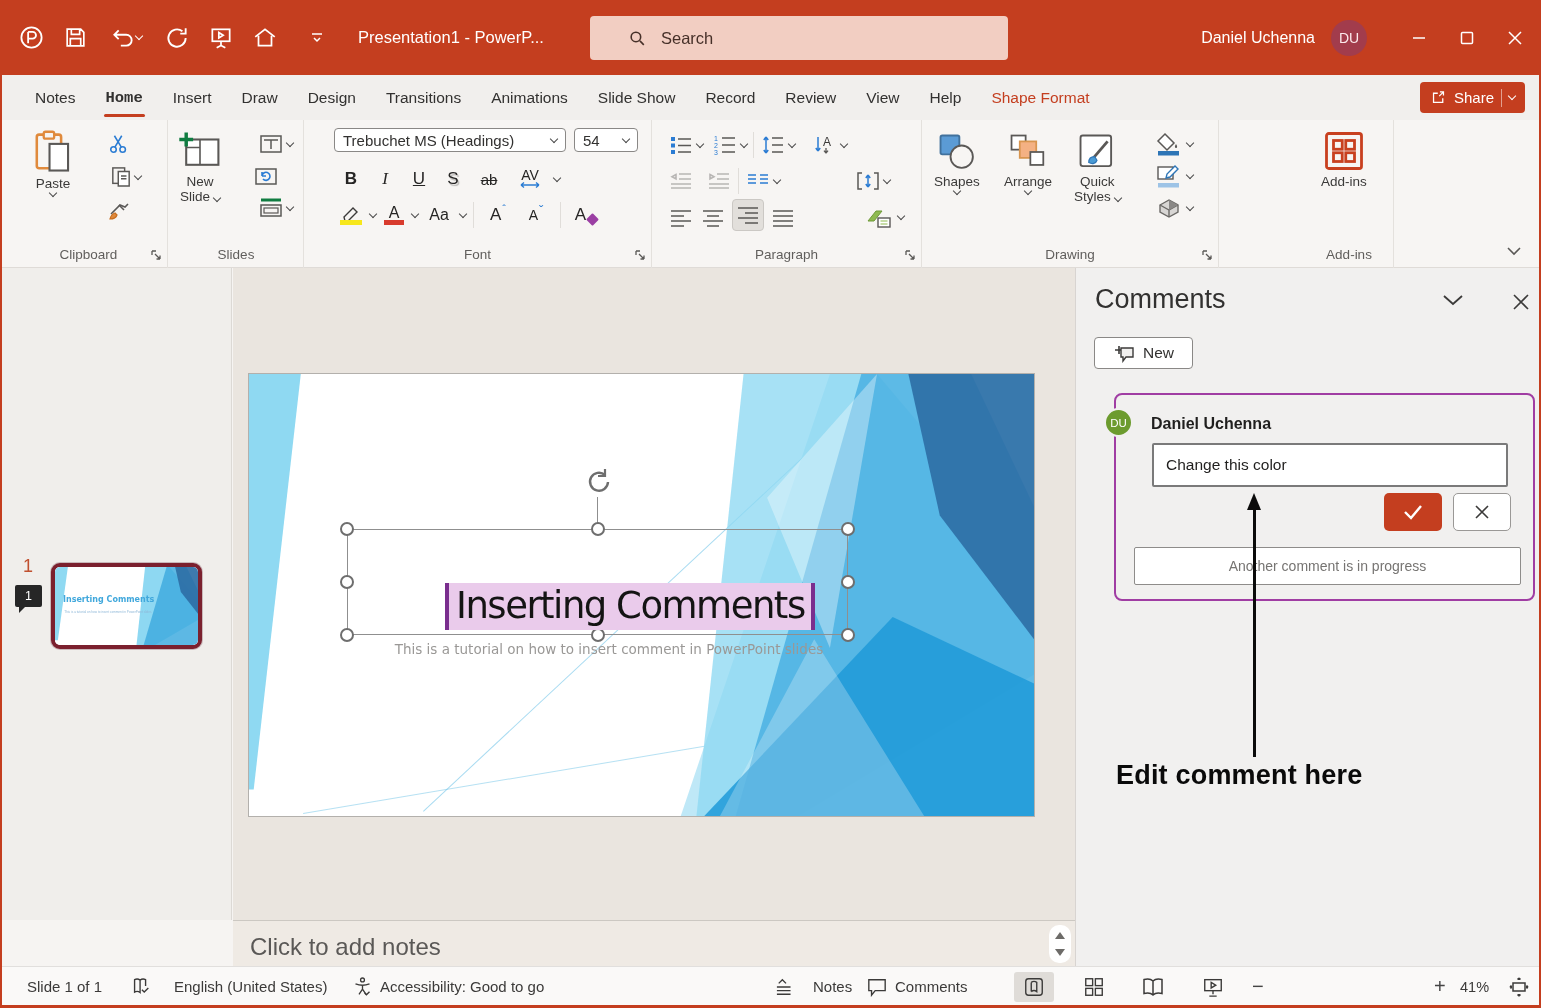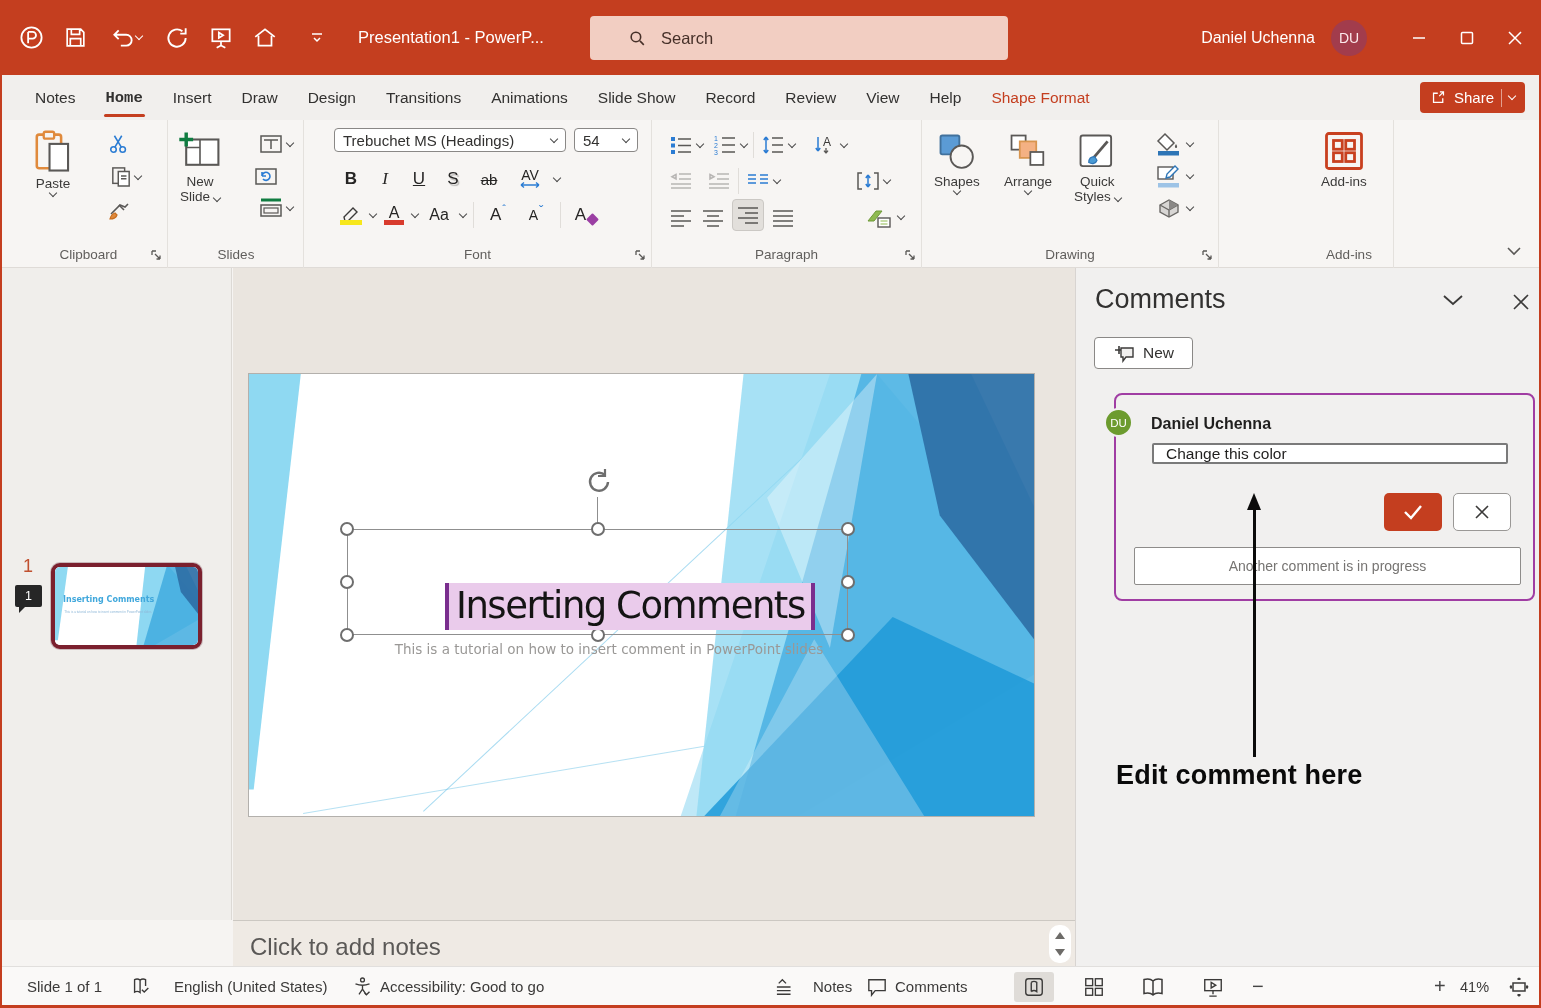--- a/index.html
+++ b/index.html
@@ -66,21 +66,21 @@
   .slide-title{position:absolute;font-family:"DejaVu Sans",sans-serif;font-size:37px;letter-spacing:-1.5px;color:#141414;background:#EACBEB;padding:1px 6px 3px 7px;border-left:4px solid #7A2E8E;border-right:4px solid #7A2E8E;white-space:nowrap;}
   .slide-sub{position:absolute;font-family:"DejaVu Sans",sans-serif;font-size:13.5px;color:#9A9896;text-align:center;white-space:nowrap;}
 
   
   .cpanel{position:absolute;left:1073px;top:268px;width:468px;height:698px;background:#F1F0EF;border-left:1px solid #D8D4D1;}
   .cp-head{position:absolute;left:19px;top:16px;font-size:27px;color:#323130;}
   .newbtn{position:absolute;left:18px;top:69px;width:99px;height:32px;background:#fff;border:1px solid #8A8886;border-radius:4px;display:flex;align-items:center;justify-content:center;gap:8px;font-size:15.5px;color:#323130;}
   .ccard{position:absolute;left:38px;top:125px;width:421px;height:208px;border:2.5px solid #A03DA3;border-radius:8px;}
   .cavatar{position:absolute;left:-12px;top:13px;width:29px;height:29px;border-radius:50%;background:#6C9B2E;border:2px solid #f1f0ef;color:#fff;font-size:11.5px;display:flex;align-items:center;justify-content:center;}
   .cname{position:absolute;left:35px;top:20px;font-weight:700;font-size:16px;color:#201F1E;}
-  .cinput{position:absolute;left:36px;top:48px;width:356px;height:21px;border:2px solid #7A7A7A;border-radius:2px;background:#fff;font-family:"Liberation Sans",sans-serif;font-size:15.5px;color:#201F1E;padding:0 12px;outline:none;}
+  .cinput{position:absolute;left:36px;top:48px;width:356px;height:44px;border:2px solid #7A7A7A;border-radius:2px;background:#fff;font-family:"Liberation Sans",sans-serif;font-size:15.5px;color:#201F1E;padding:0 12px;outline:none;}
   .ckbtn{position:absolute;left:268px;top:98px;width:58px;height:38px;background:#C43E1F;border-radius:5px;display:flex;align-items:center;justify-content:center;}
   .cxbtn{position:absolute;left:337px;top:98px;width:58px;height:38px;background:#fff;border:1px solid #9A9896;border-radius:5px;display:flex;align-items:center;justify-content:center;}
   .creply{position:absolute;left:18px;top:152px;width:387px;height:38px;border:1px solid #8E8C8A;border-radius:2px;background:#fff;font-family:"Liberation Sans",sans-serif;font-size:14px;padding:0 16px;color:#201F1E;outline:none;text-align:center;}
   .creply::placeholder{color:#767472;}
   .ann-line{position:absolute;left:177px;top:232px;width:2.5px;height:257px;background:#0b0b0b;}
   .ann-head{position:absolute;left:171px;top:218px;width:0;height:0;border:7px solid transparent;border-bottom:17px solid #0b0b0b;}
   .ann-text{position:absolute;left:40px;top:492px;font-size:27px;font-weight:700;color:#0a0a0a;letter-spacing:.2px;}
 
   
   .statusbar{position:absolute;left:0;top:966px;width:100%;height:42px;background:#FAF9F8;border-top:1px solid #E1DFDD;}

